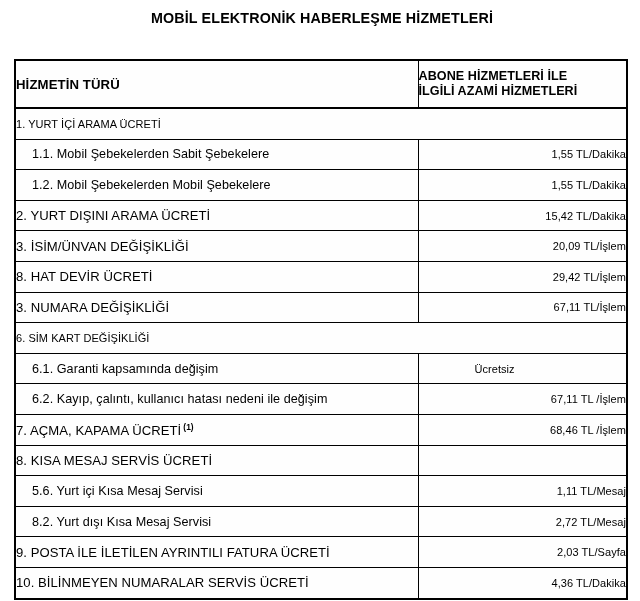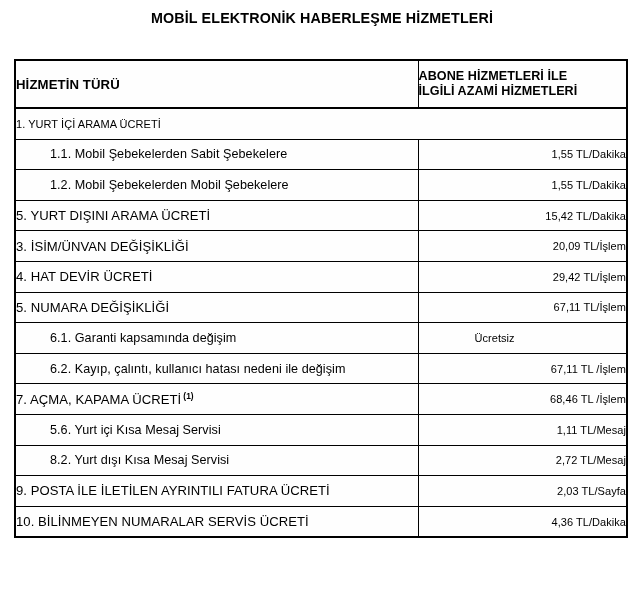--- a/index.html
+++ b/index.html
@@ -85,21 +85,21 @@
   tr.data-row td { height: 29.6px; }
 
   .cell-desc {
     font-size: 13.1px;
     text-align: left;
     padding-left: 4px;
     white-space: nowrap;
     letter-spacing: 0.05px;
   }
   .cell-desc.main   { font-size: 13.1px; }
-  .cell-desc.sub    { padding-left: 34px; font-size: 12.6px; }
+  .cell-desc.sub    { padding-left: 16px; font-size: 12.6px; }
 
   .cell-val {
     font-size: 11px;
     text-align: right;
     padding-right: 11px;
     white-space: nowrap;
     letter-spacing: 0.05px;
   }
   .cell-val.left-align {
     text-align: left;
@@ -153,48 +153,55 @@
         </tr>
         <tr class="data-row">
           <td class="cell-desc sub">1.1. Mobil Şebekelerden Sabit Şebekelere</td>
           <td class="cell-val">1,55 TL/Dakika</td>
         </tr>
         <tr class="data-row">
           <td class="cell-desc sub">1.2. Mobil Şebekelerden Mobil Şebekelere</td>
           <td class="cell-val">1,55 TL/Dakika</td>
         </tr>
         <tr class="data-row">
-          <td class="cell-desc main">5. YURT DIŞINI ARAMA ÜCRETİ</td>
+          <td class="cell-desc main">2. YURT DIŞINI ARAMA ÜCRETİ</td>
           <td class="cell-val">15,42 TL/Dakika</td>
         </tr>
         <tr class="data-row">
           <td class="cell-desc main">3. İSİM/ÜNVAN DEĞİŞİKLİĞİ</td>
           <td class="cell-val">20,09 TL/İşlem</td>
         </tr>
         <tr class="data-row">
-          <td class="cell-desc main">4. HAT DEVİR ÜCRETİ</td>
+          <td class="cell-desc main">8. HAT DEVİR ÜCRETİ</td>
           <td class="cell-val">29,42 TL/İşlem</td>
         </tr>
         <tr class="data-row">
-          <td class="cell-desc main">5. NUMARA DEĞİŞİKLİĞİ</td>
+          <td class="cell-desc main">3. NUMARA DEĞİŞİKLİĞİ</td>
           <td class="cell-val">67,11 TL/İşlem</td>
+        </tr>
+        <tr class="data-row">
+          <td class="span-cell" colspan="2">6. SİM KART DEĞİŞİKLİĞİ</td>
         </tr>
         <tr class="data-row">
           <td class="cell-desc sub">6.1. Garanti kapsamında değişim</td>
           <td class="cell-val left-align">Ücretsiz</td>
         </tr>
         <tr class="data-row">
           <td class="cell-desc sub">6.2. Kayıp, çalıntı, kullanıcı hatası nedeni ile değişim</td>
           <td class="cell-val">67,11 TL /İşlem</td>
         </tr>
         <tr class="data-row">
           <td class="cell-desc main"><span>7. AÇMA, KAPAMA ÜCRETİ</span><sup class="fn">(1)</sup></td>
           <td class="cell-val">68,46 TL /İşlem</td>
         </tr>
         <tr class="data-row">
+          <td class="cell-desc main">8. KISA MESAJ SERVİS ÜCRETİ</td>
+          <td class="cell-val empty"></td>
+        </tr>
+        <tr class="data-row">
           <td class="cell-desc sub">5.6. Yurt içi Kısa Mesaj Servisi</td>
           <td class="cell-val">1,11 TL/Mesaj</td>
         </tr>
         <tr class="data-row">
           <td class="cell-desc sub">8.2. Yurt dışı Kısa Mesaj Servisi</td>
           <td class="cell-val">2,72 TL/Mesaj</td>
         </tr>
         <tr class="data-row">
           <td class="cell-desc main">9. POSTA İLE İLETİLEN AYRINTILI FATURA ÜCRETİ</td>
           <td class="cell-val">2,03 TL/Sayfa</td>

